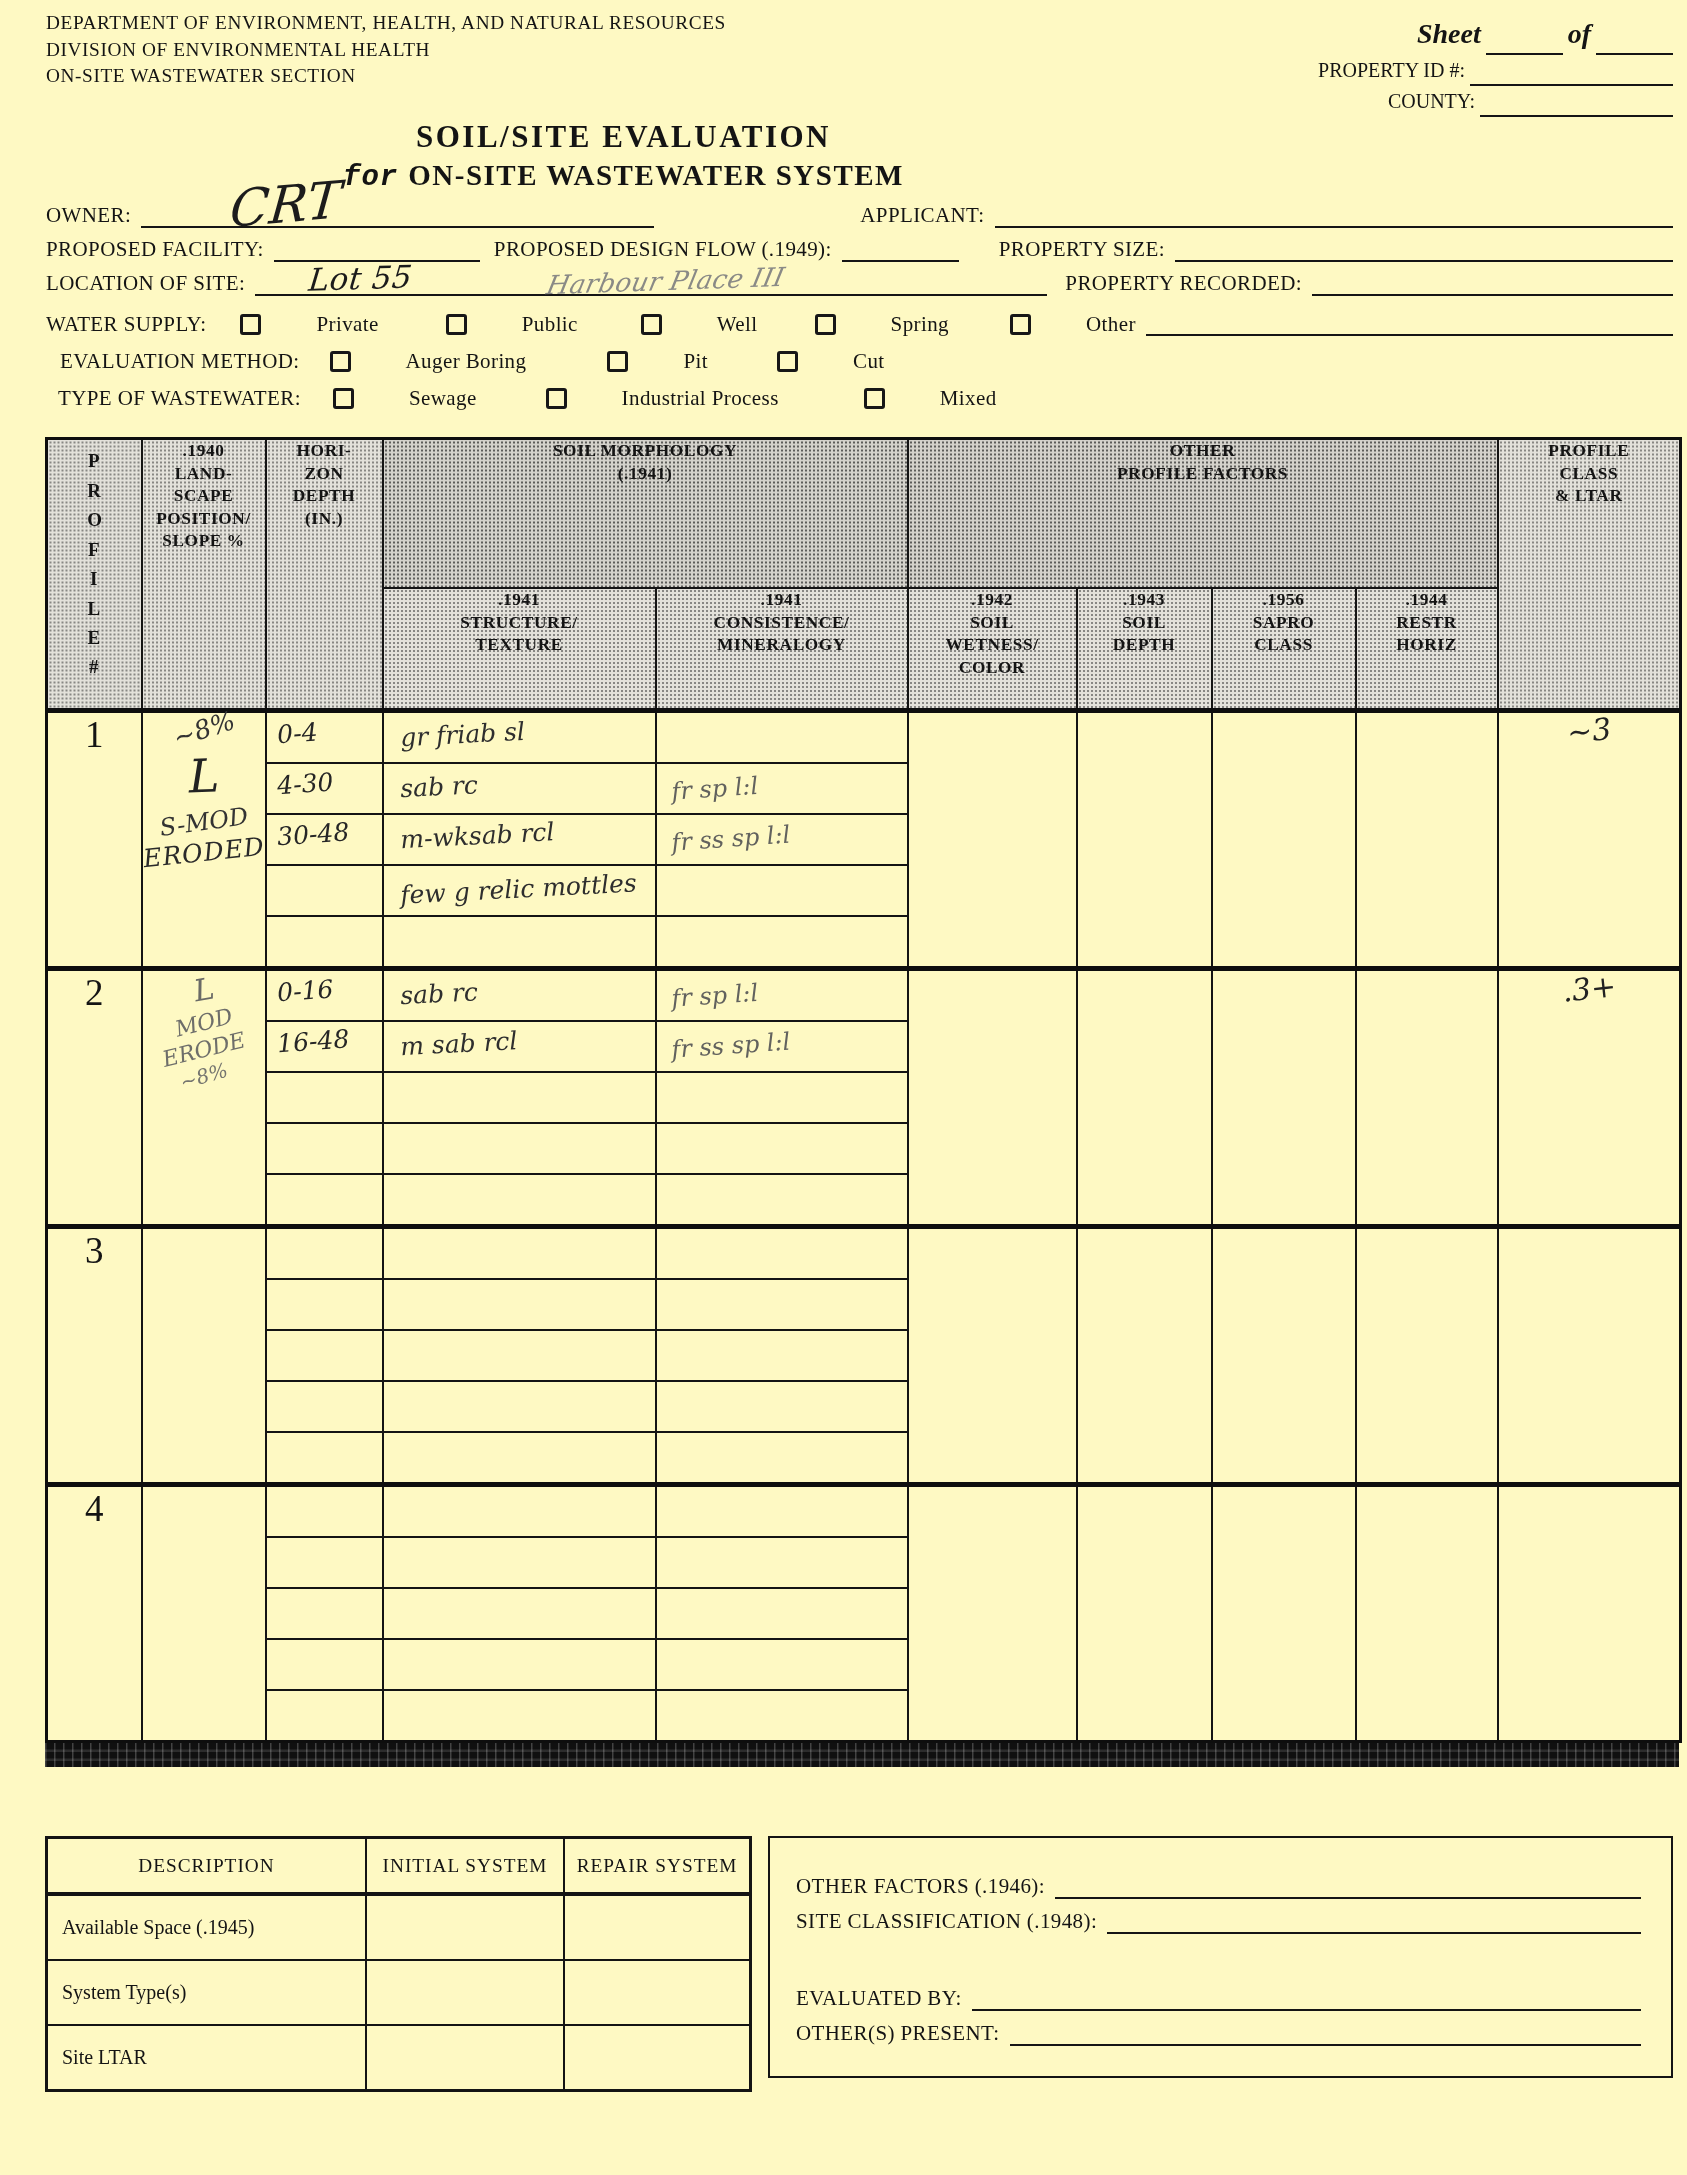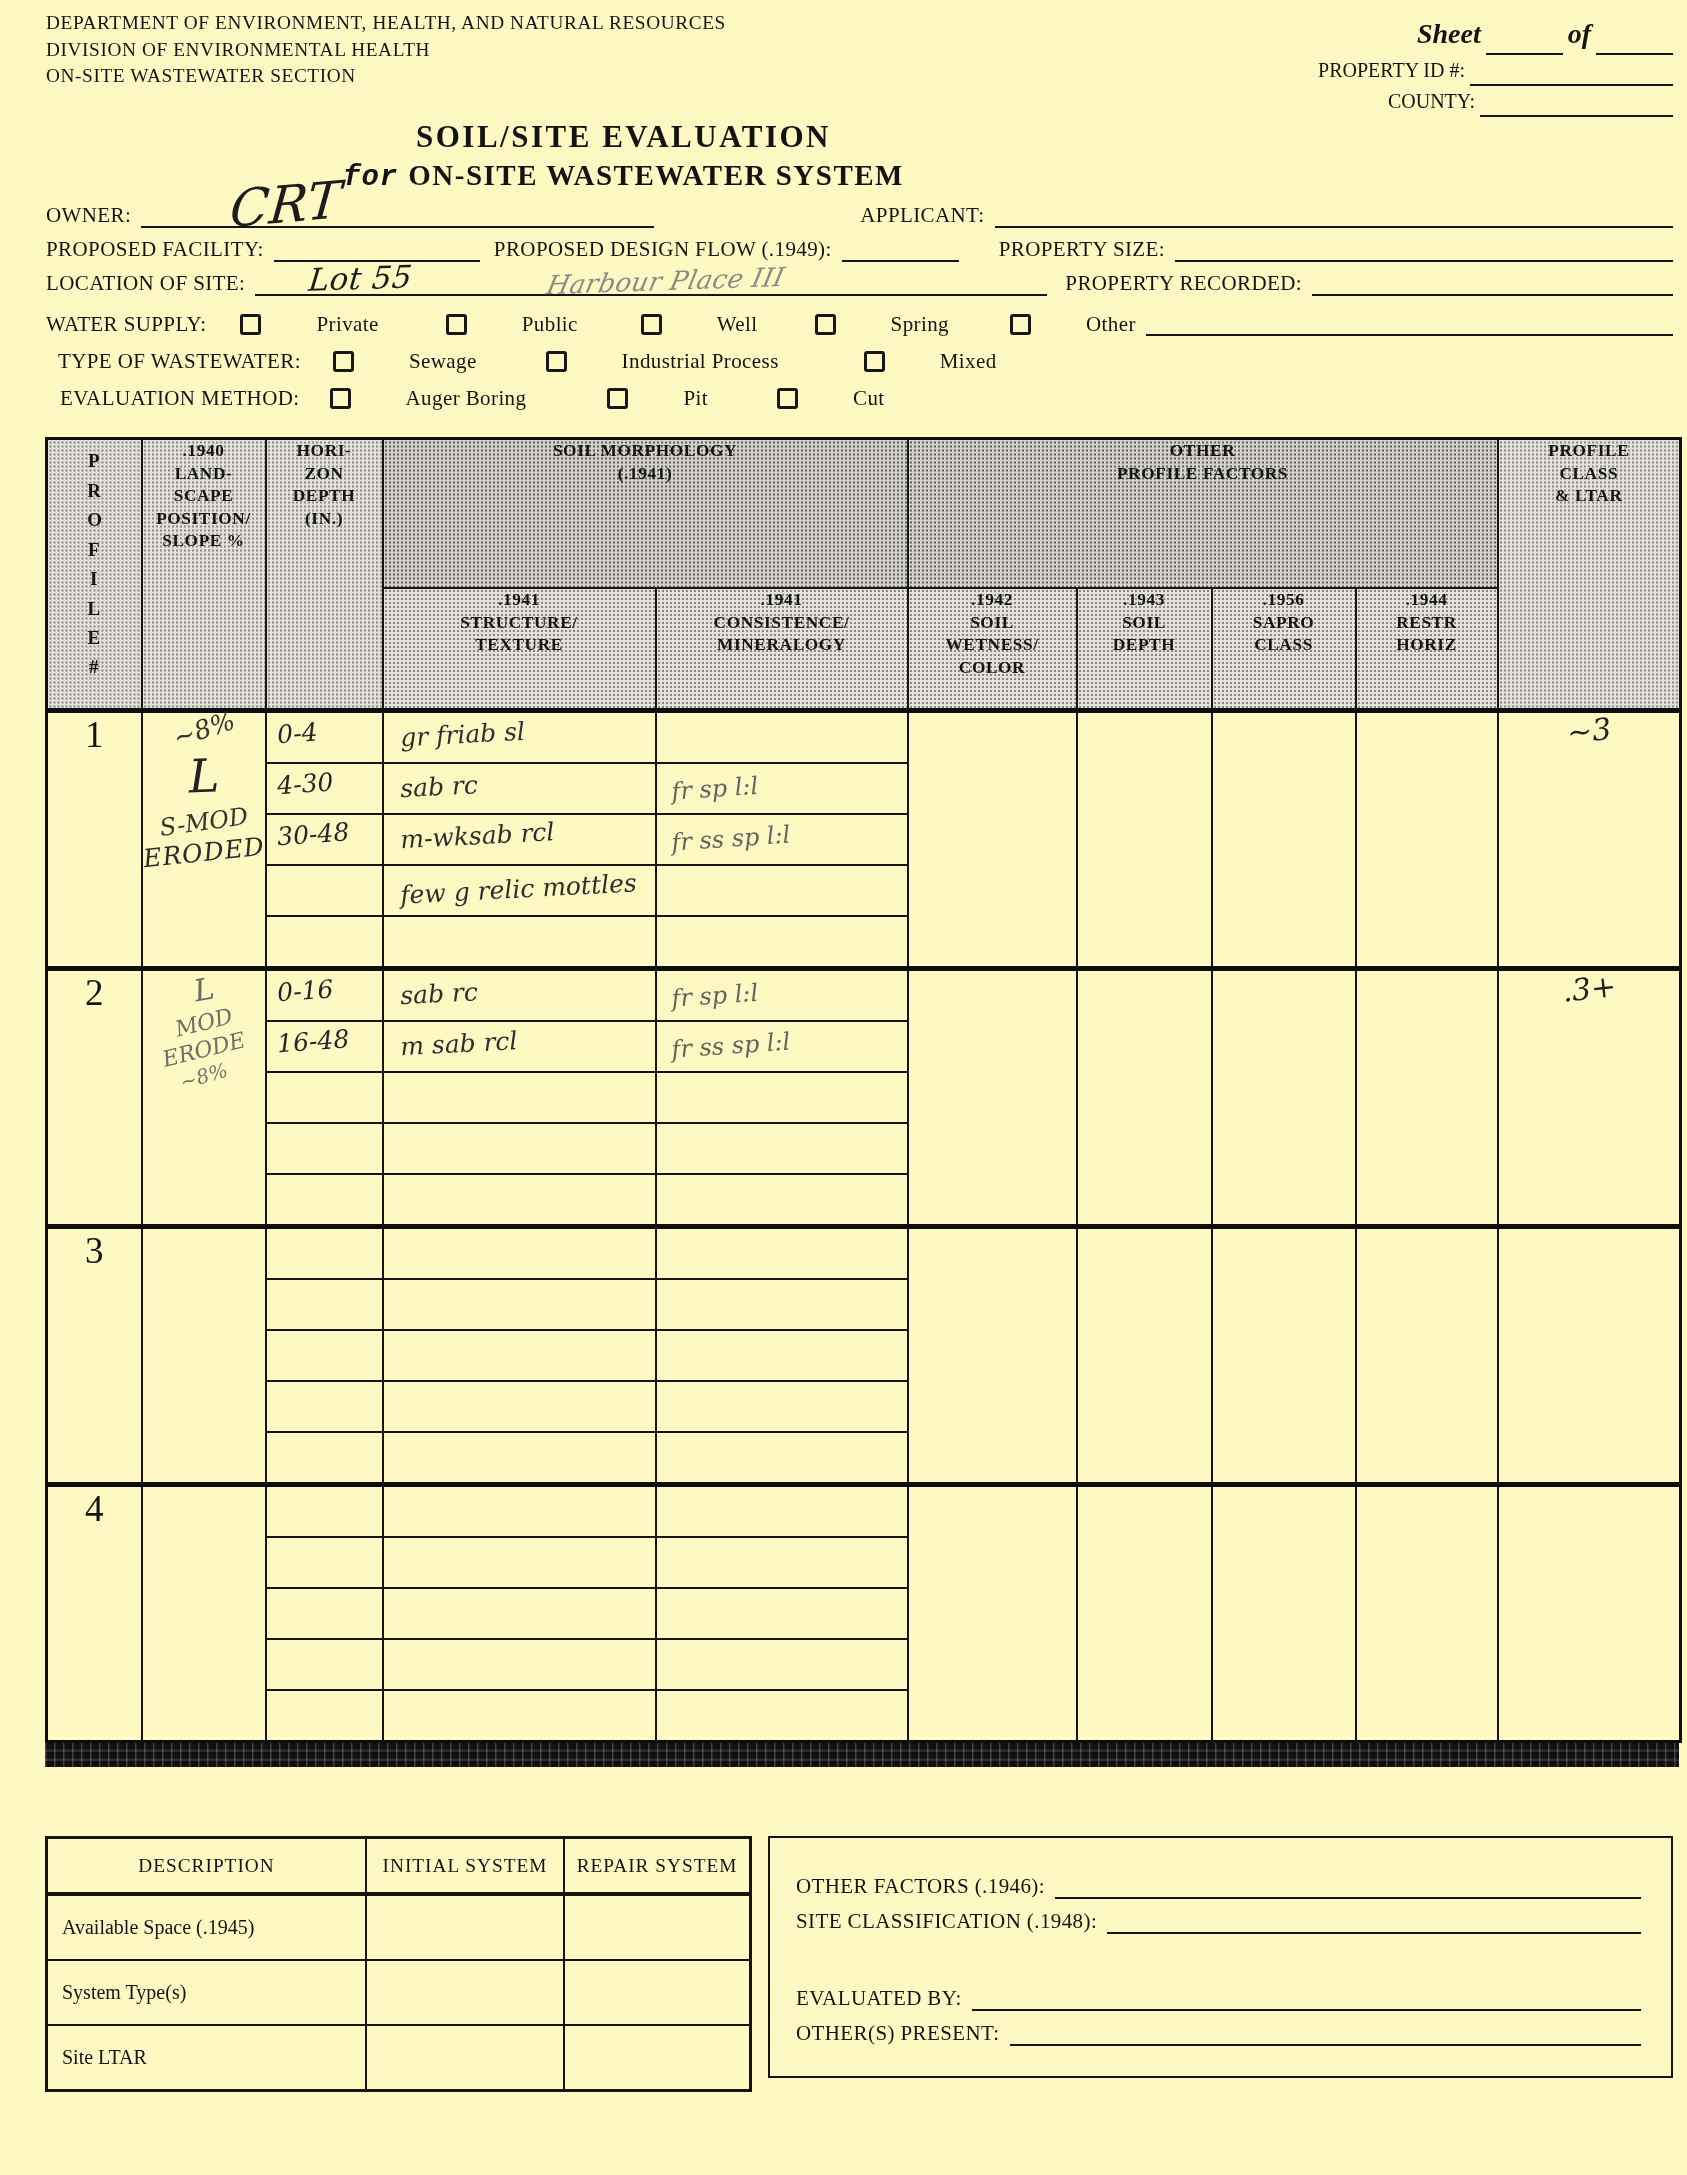--- a/index.html
+++ b/index.html
@@ -166,48 +166,48 @@
           <span>Spring</span>
         </span>
       <span class="opt" style="margin-left:61px">
           <span class="cb"></span>
           <span>Other</span>
         </span>
       <span class="u grow" style="margin-left:10px"></span>
     </div>
 
     <div class="cbrow">
+      <span style="margin-left:14px">EVALUATION METHOD:</span>
+      <span class="opt" style="margin-left:30px">
+          <span class="cb"></span>
+          <span>Auger Boring</span>
+        </span>
+      <span class="opt" style="margin-left:81px">
+          <span class="cb"></span>
+          <span>Pit</span>
+        </span>
+      <span class="opt" style="margin-left:69px">
+          <span class="cb"></span>
+          <span>Cut</span>
+        </span>
+    </div>
+
+    <div class="cbrow">
       <span style="margin-left:12px">TYPE OF WASTEWATER:</span>
       <span class="opt" style="margin-left:32px">
           <span class="cb"></span>
           <span>Sewage</span>
         </span>
       <span class="opt" style="margin-left:69px">
           <span class="cb"></span>
           <span>Industrial Process</span>
         </span>
       <span class="opt" style="margin-left:85px">
           <span class="cb"></span>
           <span>Mixed</span>
-        </span>
-    </div>
-
-    <div class="cbrow">
-      <span style="margin-left:14px">EVALUATION METHOD:</span>
-      <span class="opt" style="margin-left:30px">
-          <span class="cb"></span>
-          <span>Auger Boring</span>
-        </span>
-      <span class="opt" style="margin-left:81px">
-          <span class="cb"></span>
-          <span>Pit</span>
-        </span>
-      <span class="opt" style="margin-left:69px">
-          <span class="cb"></span>
-          <span>Cut</span>
         </span>
     </div>
   </div>
 
   <table class="soil-table">
     <colgroup>
       <col style="width:95px">
         <col style="width:124px">
         <col style="width:117px">
       <col style="width:273px">

